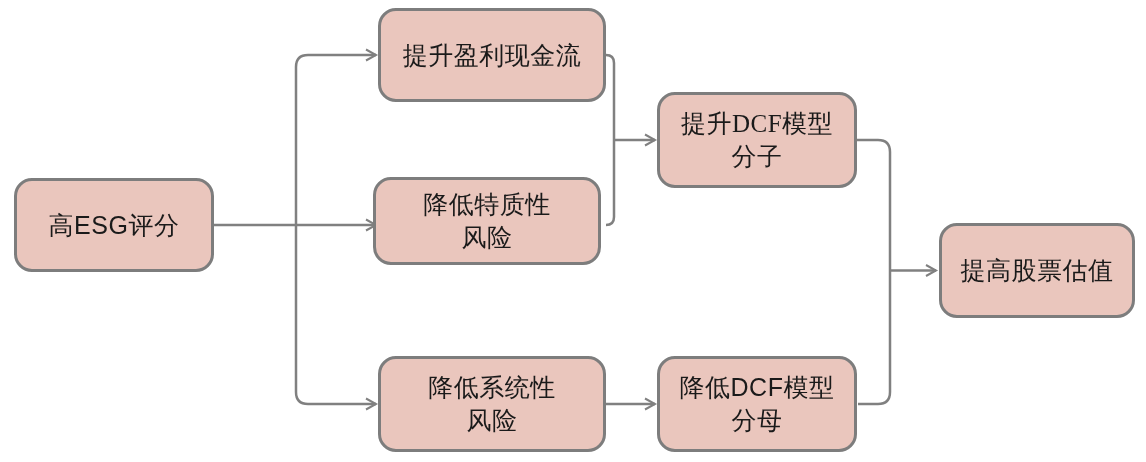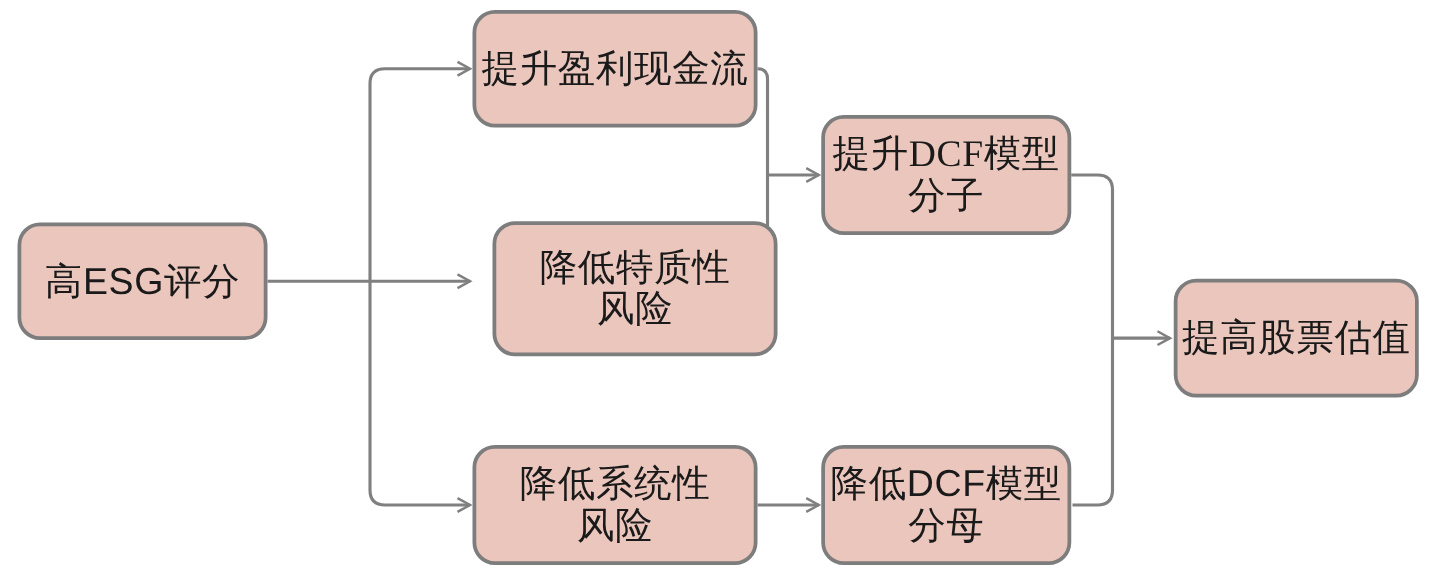--- a/index.html
+++ b/index.html
@@ -45,21 +45,21 @@
     position: absolute;
     background: var(--node-fill);
     border: 3px solid var(--node-border);
     border-radius: 18px;
     display: flex;
     align-items: center;
     justify-content: center;
   }
   .node-label {
     color: var(--text);
-    font-size: 30px;
+    font-size: 25px;
     line-height: 33px;
     text-align: center;
     white-space: pre-line;
     letter-spacing: 0.5px;
   }
 </style>
 </head>
 <body>
 
 <div id="canvas">
@@ -87,21 +87,21 @@
   </svg>
 
   <div class="node" style="left:14px; top:178px; width:200px; height:94px;">
     <span class="node-label">高ESG评分</span>
   </div>
 
   <div class="node" style="left:378px; top:8px; width:228px; height:94px;">
     <span class="node-label">提升盈利现金流</span>
   </div>
 
-  <div class="node" style="left:394px; top:177px; width:228px; height:108px;">
+  <div class="node" style="left:373px; top:177px; width:228px; height:88px;">
     <span class="node-label">降低特质性
 风险</span>
   </div>
 
   <div class="node" style="left:378px; top:356px; width:228px; height:96px;">
     <span class="node-label">降低系统性
 风险</span>
   </div>
 
   <div class="node" style="left:657px; top:92px; width:200px; height:96px;font-family:Liberation Serif, serif;">

